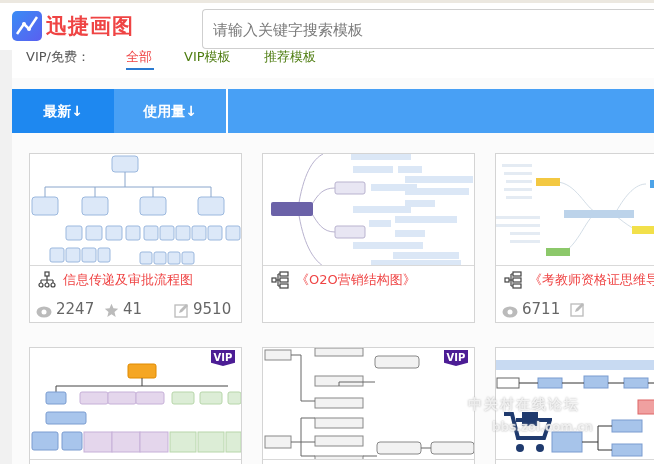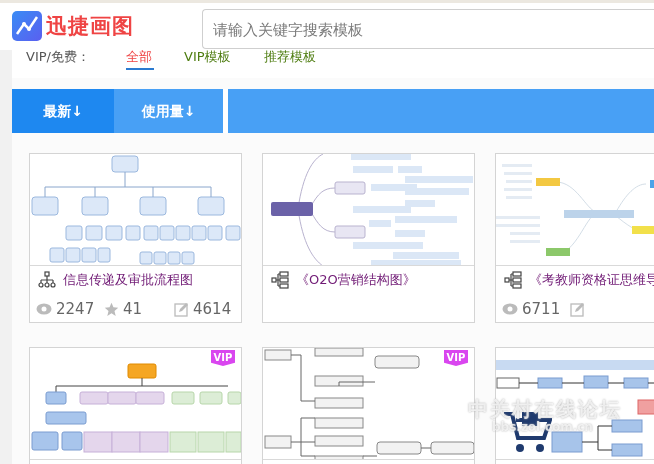--- a/index.html
+++ b/index.html
@@ -25,38 +25,38 @@
     font-size: 15px; color: #7a7a7a; padding: 11px 10px; border-right: none;
   }
   .filter { position: absolute; left: 0; top: 50px; width: 654px; height: 28px; background: #fff; }
   .filter-label { position: absolute; left: 26px; top: -2px; font-size: 13px; color: #555; }
   .filter-opt { position: absolute; top: -2px; font-size: 13px; color: #4d7c0f; }
   .filter-opt.active { color: #ef4444; }
   .filter-underline { position: absolute; left: 126px; top: 18px; width: 28px; height: 2px; background: #2b7ad0; }
   .sortbar { position: absolute; left: 12px; top: 89px; width: 642px; height: 44px; background: #48a0f5; }
   .sort-btn { position: absolute; top: 0; height: 44px; color: #fff; font-size: 14px; font-weight: bold; line-height: 44px; text-align: center; }
   .sort-btn.active { background: #1e88f0; }
-  .sort-btn.second { border-right: 5px solid #ffffff; }
+  .sort-btn.second { border-right: 2px solid #ffffff; }
   .leftbar { position: absolute; left: 0; top: 50px; width: 12px; height: 414px; background: #f1f1f1; }
   .card {
     position: absolute; width: 213px; height: 170px;
     background: #fff; border: 1px solid #d4d4d4;
   }
   .thumb { position: absolute; left: 0; top: 0; width: 211px; height: 112px; overflow: hidden; background: #fff; border-bottom: 1px solid #d9d9d9; }
-  .card-title { position: absolute; left: 8px; top: 117px; display: flex; align-items: center; font-size: 13px; color: #701a75; white-space: nowrap; }
+  .card-title { position: absolute; left: 8px; top: 117px; display: flex; align-items: center; font-size: 13px; color: #ef4444; white-space: nowrap; }
   .card-title .tico { width: 18px; height: 18px; margin-right: 7px; }
   .stats { position: absolute; left: 6px; top: 146px; display: flex; align-items: center; font-size: 15px; color: #666; white-space: nowrap; }
-  .stat { display: flex; align-items: center; }
+  .stat { display: flex; align-items: flex-end; }
   .stat svg { margin-right: 4px; }
   .vip {
     position: absolute; right: 6px; top: 2px; width: 24px; height: 16px;
-    background: #d946ef; color: #fff; font-size: 10px; font-weight: bold; text-align: center; line-height: 15px;
+    background: #4c1d95; color: #fff; font-size: 10px; font-weight: bold; text-align: center; line-height: 15px;
     clip-path: polygon(0 0, 100% 0, 100% 80%, 50% 100%, 0 80%);
   }
-  .watermark { position: absolute; left: 468px; top: 396px; font-size: 20px; font-weight: bold; color: rgba(255,255,255,0.75); text-shadow: 0 0 2px #aaa; letter-spacing: 2px; }
+  .watermark { position: absolute; left: 468px; top: 396px; font-size: 14px; font-weight: bold; color: rgba(255,255,255,0.75); text-shadow: 0 0 2px #aaa; letter-spacing: 2px; }
   .watermark2 { position: absolute; left: 492px; top: 420px; font-size: 12px; font-weight: bold; color: rgba(255,255,255,0.75); text-shadow: 0 0 2px #aaa; }
 </style>
 </head>
 <body>
 
 <div class="topstrip"></div>
 
 <div class="header">
   <div class="logo">
     <div class="logo-mark">
@@ -148,21 +148,21 @@
         <svg width="15" height="15" viewBox="0 0 20 20">
           <polygon points="10,1 12.6,7 19,7.5 14,12 15.6,18.5 10,15 4.4,18.5 6,12 1,7.5 7.4,7" fill="#bbb"></polygon>
         </svg>
         <span>41</span>
       </span>
     <span class="stat">
         <svg width="15" height="15" viewBox="0 0 15 15">
           <rect x="1" y="2" width="12" height="12" fill="none" stroke="#bbb" stroke-width="1.3"></rect>
           <path d="M5 10l1-3 6-6 2 2-6 6z" fill="#bbb"></path>
         </svg>
-        <span>4614</span>
+        <span>9510</span>
       </span>
   </div>
 </div>
 
 <div class="card" style="left:262px;top:153px">
   <div class="thumb">
     <svg width="211" height="112" viewBox="0 0 211 112">
       <g fill="none" stroke="#b9b3cf" stroke-width="1">
         <path d="M35 55 C 40 20, 50 5, 60 0"></path>
           <path d="M35 55 C 40 90, 50 105, 60 112"></path>

